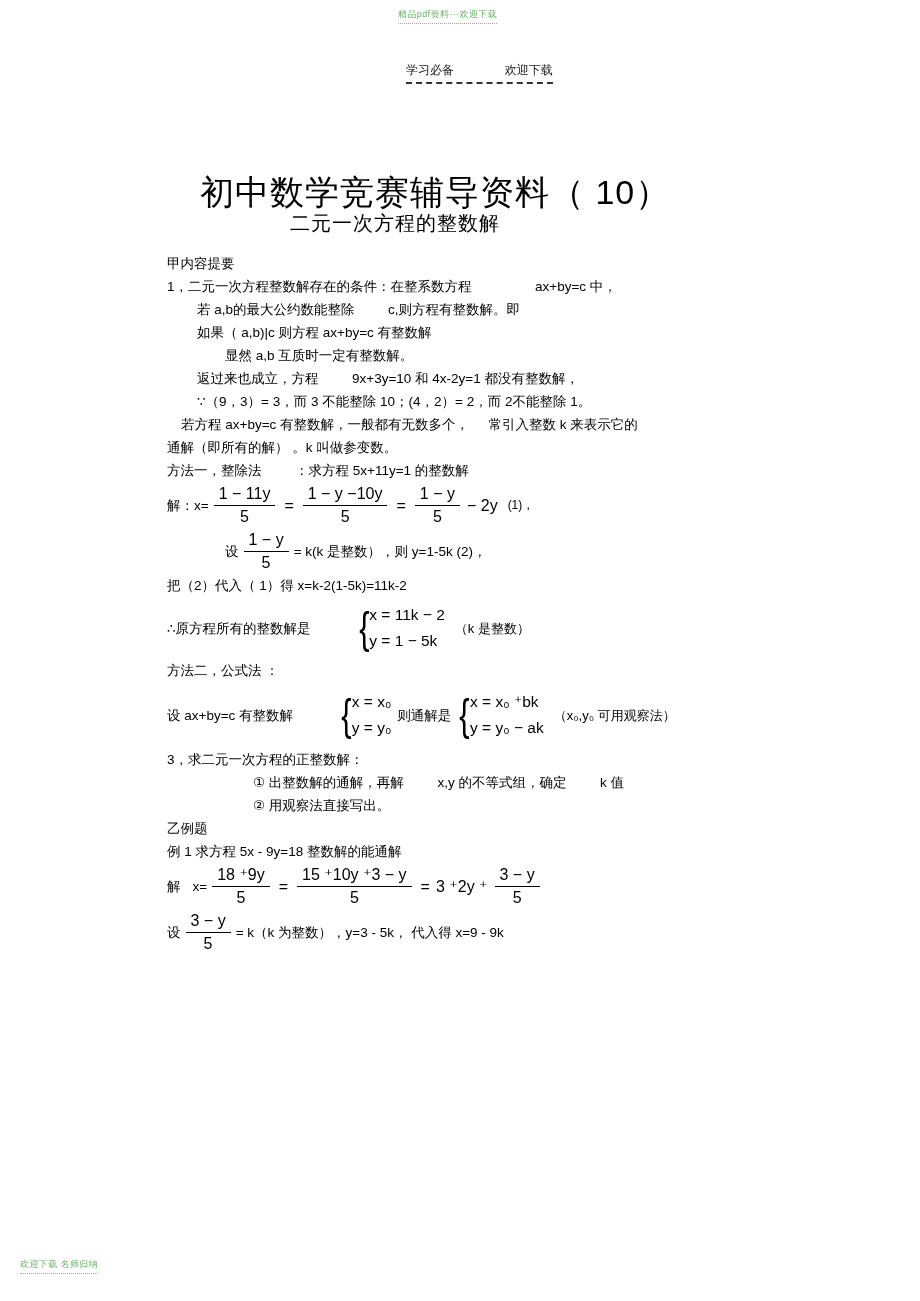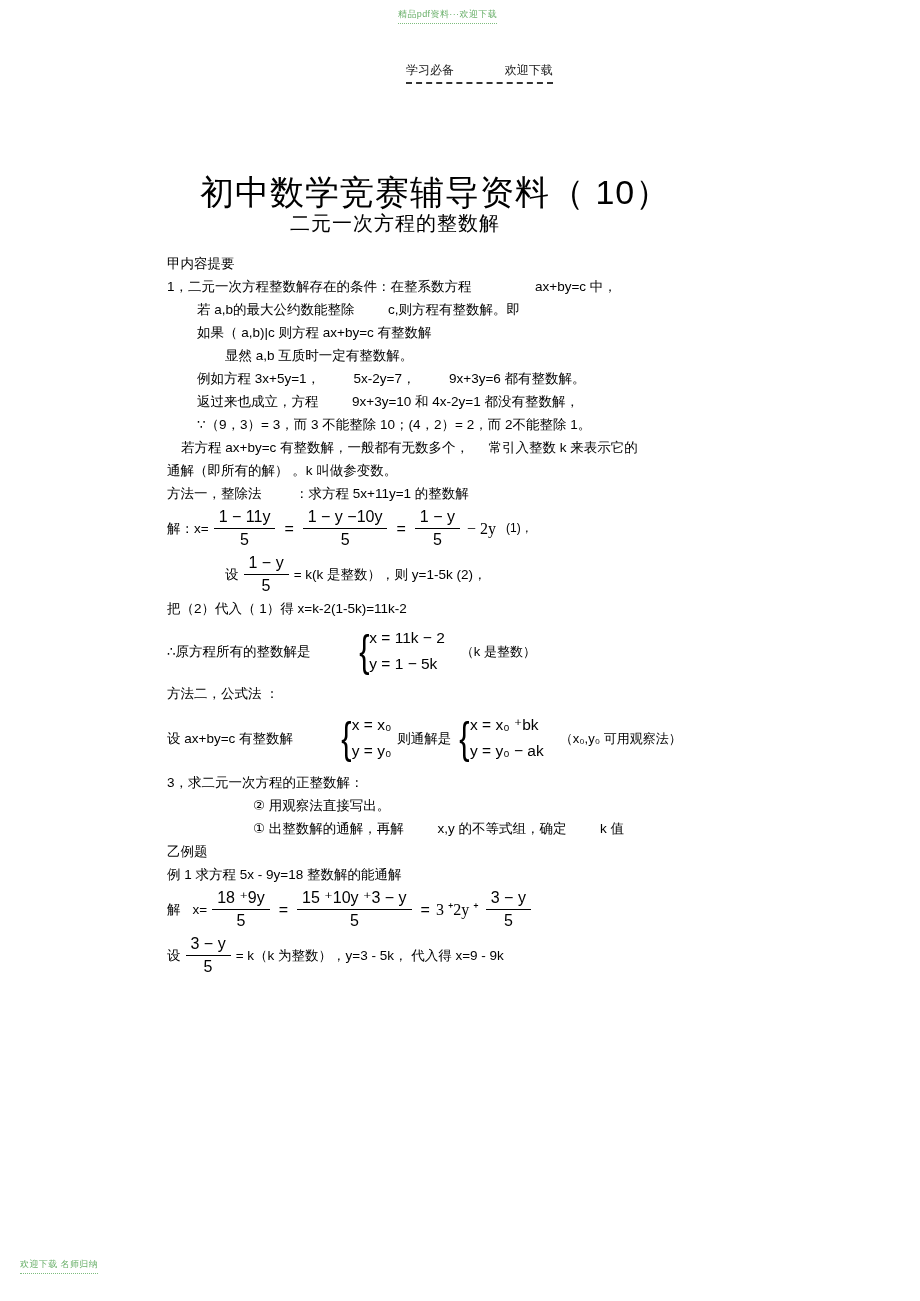--- a/index.html
+++ b/index.html
@@ -106,21 +106,21 @@
   .frac .num {
     padding: 0 5px 1px 5px;
     border-bottom: 1.4px solid #000;
     line-height: 20px;
   }
   .frac .den {
     padding: 1px 5px 0 5px;
     line-height: 20px;
   }
   .op { margin: 0 4px; font-size: 16px; }
-  .opn { margin: 0 2px; font-size: 16px; font-family: Liberation Serif, serif; }
+  .opn { margin: 0 2px; font-size: 16px; }
   .tag { font-size: 12px; margin-left: 8px; }
 
   
   .system {
     display: inline-flex;
     align-items: center;
     margin: 0 6px;
   }
   .brace {
     font-size: 44px;
@@ -129,21 +129,21 @@
     transform: scaleX(0.7);
     margin-right: -2px;
   }
   .rows {
     display: inline-flex;
     flex-direction: column;
     justify-content: flex-start;
     font-size: 15.5px;
     line-height: 26px;
   }
-  .note { font-size: 13px; margin-left: 10px; }
+  .note { font-size: 13px; margin-left: 4px; }
 </style>
 </head>
 <body>
 
 <div class="wm wm-underline" id="wm-top">精品pdf资料···欢迎下载</div>
 
 <div class="wm wm-underline" id="wm-bottom-left">欢迎下载  名师归纳</div>
 
 <div class="wm wm-underline" id="wm-bottom-right">第 1 页，共 4 页</div>
 
@@ -169,27 +169,20 @@
   <div class="line i1">
     <span>若 a,b的最大公约数能整除</span>
     <span class="sp2"></span>
     <span>c,则方程有整数解。即</span>
   </div>
 
   <div class="line i1">如果（ a,b)|c 则方程 ax+by=c 有整数解</div>
 
   <div class="line i2">显然 a,b 互质时一定有整数解。</div>
 
-  <div class="line i1">
-    <span>例如方程 3x+5y=1，</span>
-    <span class="sp2"></span>
-    <span>5x-2y=7，</span>
-    <span class="sp2"></span>
-    <span>9x+3y=6 都有整数解。</span>
-  </div>
 
   <div class="line i1">
     <span>返过来也成立，方程</span>
     <span class="sp2"></span>
     <span>9x+3y=10 和 4x-2y=1 都没有整数解，</span>
   </div>
 
   <div class="line i1">∵（9，3）= 3，而 3 不能整除 10；(4，2）= 2，而 2不能整除 1。</div>
 
 
@@ -271,29 +264,29 @@
       <span class="rows">
         <span>x = x₀ ⁺bk</span>
         <span>y = y₀ − ak</span>
       </span>
     </span>
     <span class="note">（x₀,y₀ 可用观察法）</span>
   </div>
 
   <div class="line">3，求二元一次方程的正整数解：</div>
 
-  <div class="line i3">②  用观察法直接写出。</div>
-
   <div class="line i3">
     <span>①  出整数解的通解，再解</span>
     <span class="sp2"></span>
     <span>x,y 的不等式组，确定</span>
     <span class="sp2"></span>
     <span>k 值</span>
   </div>
+
+  <div class="line i3">②  用观察法直接写出。</div>
 
   <div class="line">乙例题</div>
 
   <div class="line">例 1 求方程 5x - 9y=18 整数解的能通解</div>
 
   <div class="mathline">
     <span class="lead">解</span>
     <span class="sp"></span>
     <span class="lead">x=</span>
     <span class="frac">

